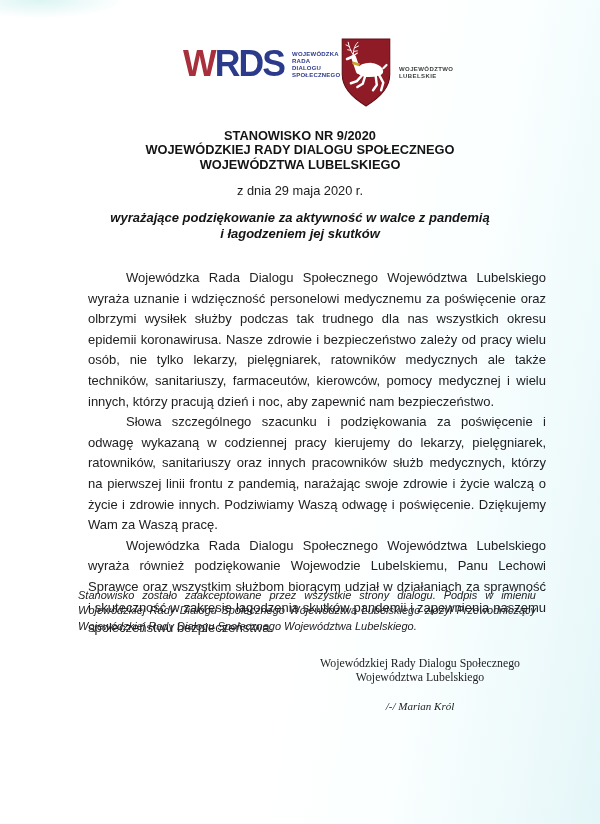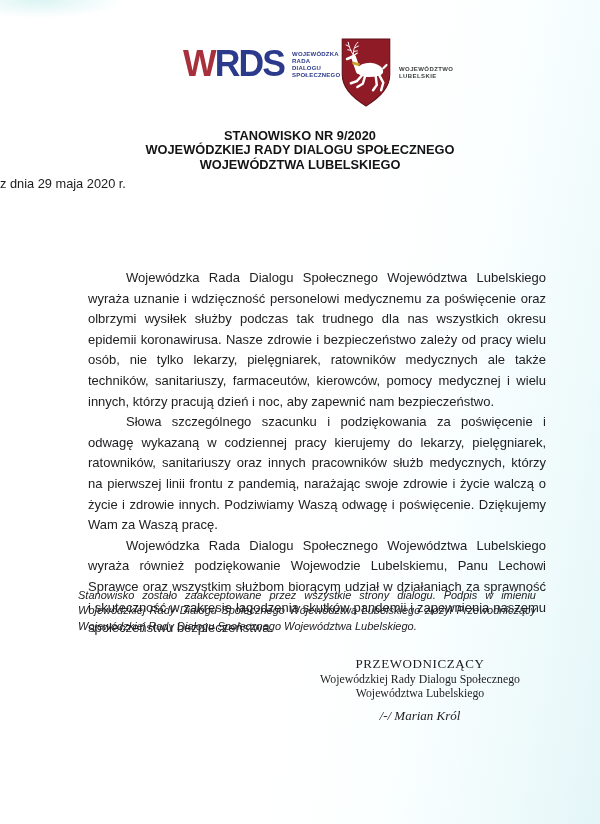--- a/index.html
+++ b/index.html
@@ -16,37 +16,37 @@
   .wrds-w{color:#a8303c;}
   .wrds-rds{color:#2c3a8c;}
   .wrds-caption{margin-left:6px;margin-top:2px;font-size:6px;font-weight:bold;
     color:#2c3a8c;line-height:7px;letter-spacing:0.2px;}
   .crest{position:absolute;left:339px;top:36px;width:54px;height:74px;}
   .crest-caption{position:absolute;left:399px;top:66px;font-size:6px;font-weight:bold;
     color:#3c3c3e;line-height:7px;letter-spacing:0.4px;}
   
   .title-block{position:absolute;top:129px;left:0;right:0;text-align:center;
     font-weight:bold;font-size:12.8px;line-height:14.4px;color:#141416;}
-  .date-line{position:absolute;top:176px;left:0;right:0;
+  .date-line{position:absolute;top:183px;left:0;right:0;text-align:center;
     font-size:12.8px;color:#1c1c1e;}
   .subject-block{position:absolute;top:210px;left:0;right:0;text-align:center;
     font-weight:bold;font-style:italic;font-size:13px;line-height:15.5px;color:#141416;}
   
   .body-text{position:absolute;top:268px;left:88px;width:458px;
     font-size:13px;line-height:20.6px;text-align:justify;color:#212124;}
   .body-text p{margin:0;text-indent:38px;}
   
   .note-text{position:absolute;top:588px;left:78px;width:458px;
     font-size:11px;font-style:italic;line-height:15.4px;text-align:justify;color:#212124;}
   
   .signature{position:absolute;top:656px;left:300px;width:240px;text-align:center;
     font-family:"Liberation Serif",serif;color:#1c1c1e;}
   .sig-role{font-size:13px;letter-spacing:0.6px;line-height:16px;}
   .sig-org{font-size:11.8px;line-height:14px;}
-  .sig-name{margin-top:8px;font-style:italic;font-size:13px;}
+  .sig-name{margin-top:16px;font-style:italic;font-size:11px;}
 </style>
 </head>
 <body>
 
 <div class="page">
 
   <div class="wrds-logo">
     <div class="wrds-letters">
       <span class="wrds-w">W</span><span class="wrds-rds">RDS</span>
     </div>
@@ -81,29 +81,32 @@
   </div>
 
   <div class="title-block">
     <div>STANOWISKO NR 9/2020</div>
     <div>WOJEWÓDZKIEJ RADY DIALOGU SPOŁECZNEGO</div>
     <div>WOJEWÓDZTWA LUBELSKIEGO</div>
   </div>
 
   <div class="date-line">z dnia 29 maja 2020 r.</div>
 
+  <div class="subject-block">
+    <div>wyrażające podziękowanie za aktywność w walce z pandemią</div>
+    <div>i łagodzeniem jej skutków</div>
+  </div>
 
   <div class="body-text">
     <p>Wojewódzka Rada Dialogu Społecznego Województwa Lubelskiego wyraża uznanie i wdzięczność personelowi medycznemu za poświęcenie oraz olbrzymi wysiłek służby podczas tak trudnego dla nas wszystkich okresu epidemii koronawirusa. Nasze zdrowie i bezpieczeństwo zależy od pracy wielu osób, nie tylko lekarzy, pielęgniarek, ratowników medycznych ale także techników, sanitariuszy, farmaceutów, kierowców, pomocy medycznej i wielu innych, którzy pracują dzień i noc, aby zapewnić nam bezpieczeństwo.</p>
     <p>Słowa szczególnego szacunku i podziękowania za poświęcenie i odwagę wykazaną w codziennej pracy kierujemy do lekarzy, pielęgniarek, ratowników, sanitariuszy oraz innych pracowników służb medycznych, którzy na pierwszej linii frontu z pandemią, narażając swoje zdrowie i życie walczą o życie i zdrowie innych. Podziwiamy Waszą odwagę i poświęcenie. Dziękujemy Wam za Waszą pracę.</p>
     <p>Wojewódzka Rada Dialogu Społecznego Województwa Lubelskiego wyraża również podziękowanie Wojewodzie Lubelskiemu, Panu Lechowi Sprawce oraz wszystkim służbom biorącym udział w działaniach za sprawność i skuteczność w zakresie łagodzenia skutków pandemii i zapewnienia naszemu społeczeństwu bezpieczeństwa.</p>
   </div>
 
   <div class="note-text">Stanowisko zostało zaakceptowane przez wszystkie strony dialogu. Podpis w imieniu Wojewódzkiej Rady Dialogu Społecznego Województwa Lubelskiego złożył Przewodniczący Wojewódzkiej Rady Dialogu Społecznego Województwa Lubelskiego.</div>
 
   <div class="signature">
-    <div class="sig-role">PRZEWODNICZĄCY</div>
     <div class="sig-org">Wojewódzkiej Rady Dialogu Społecznego</div>
     <div class="sig-org">Województwa Lubelskiego</div>
     <div class="sig-name">/-/  Marian Król</div>
   </div>
 
 </div>
 
 </body></html>

